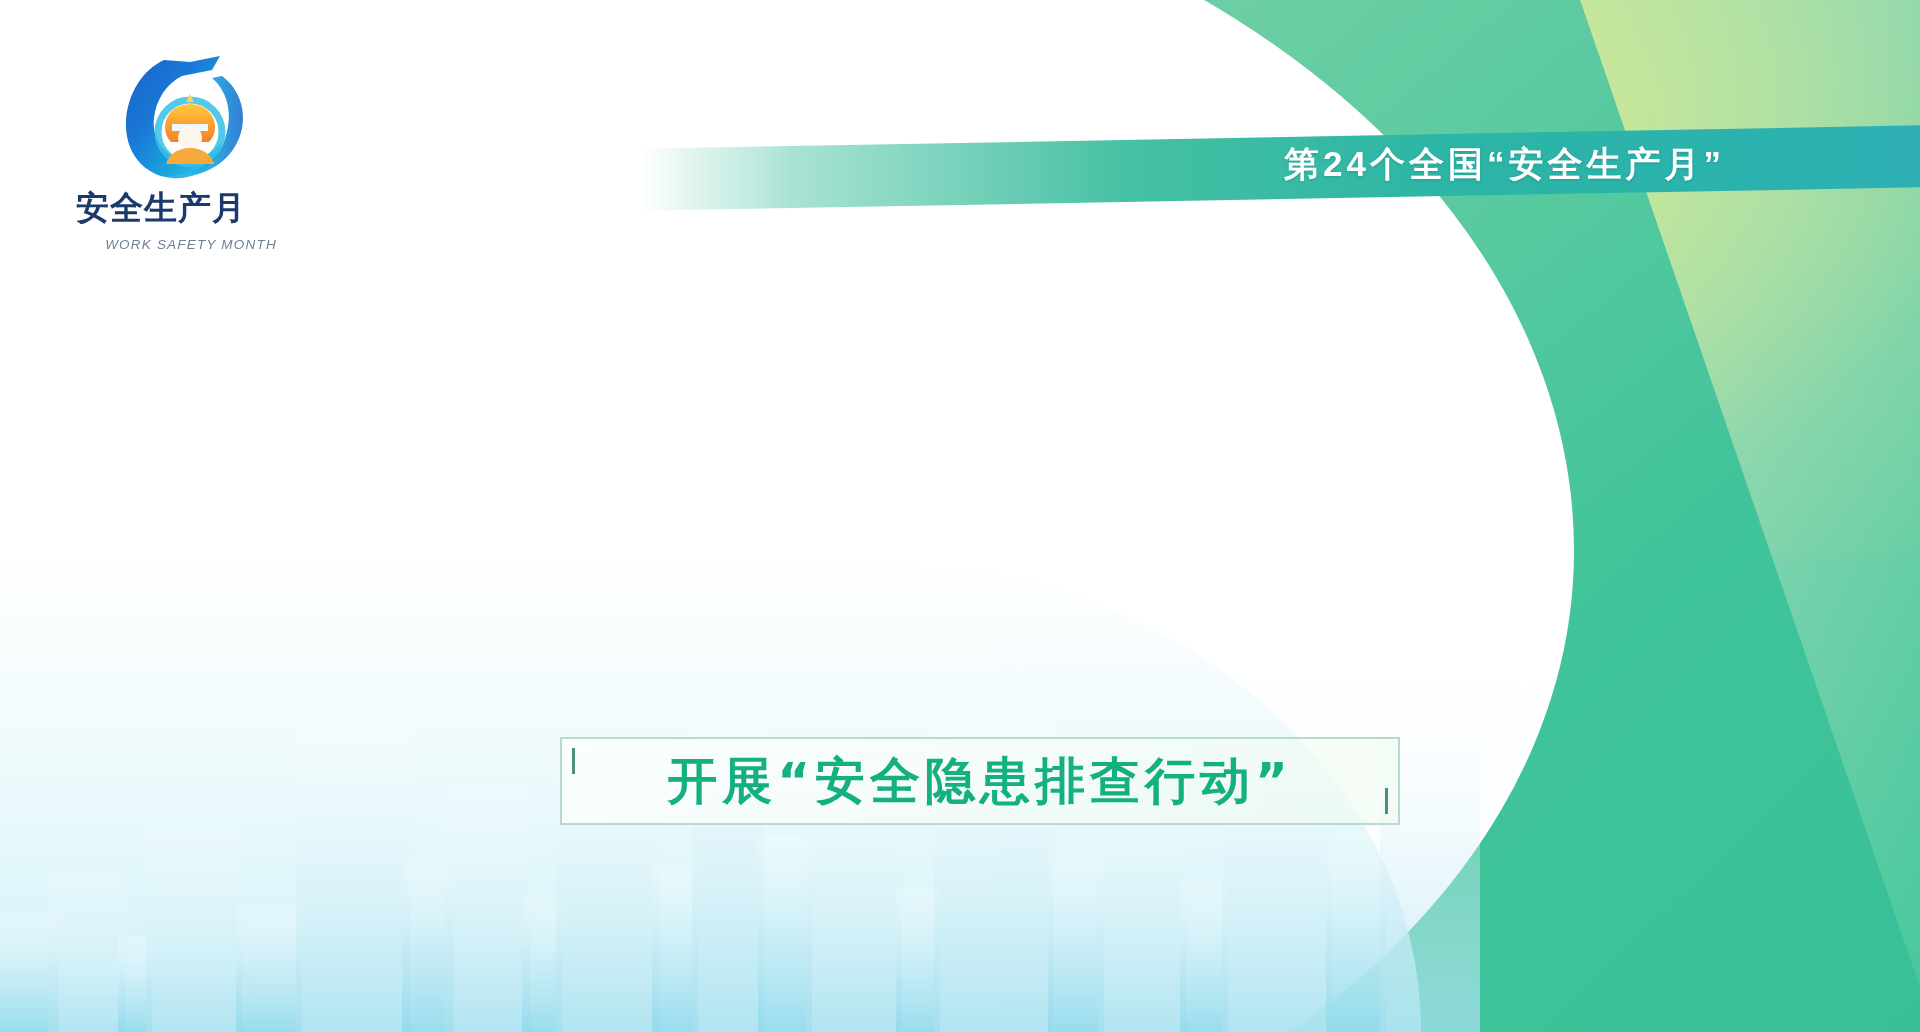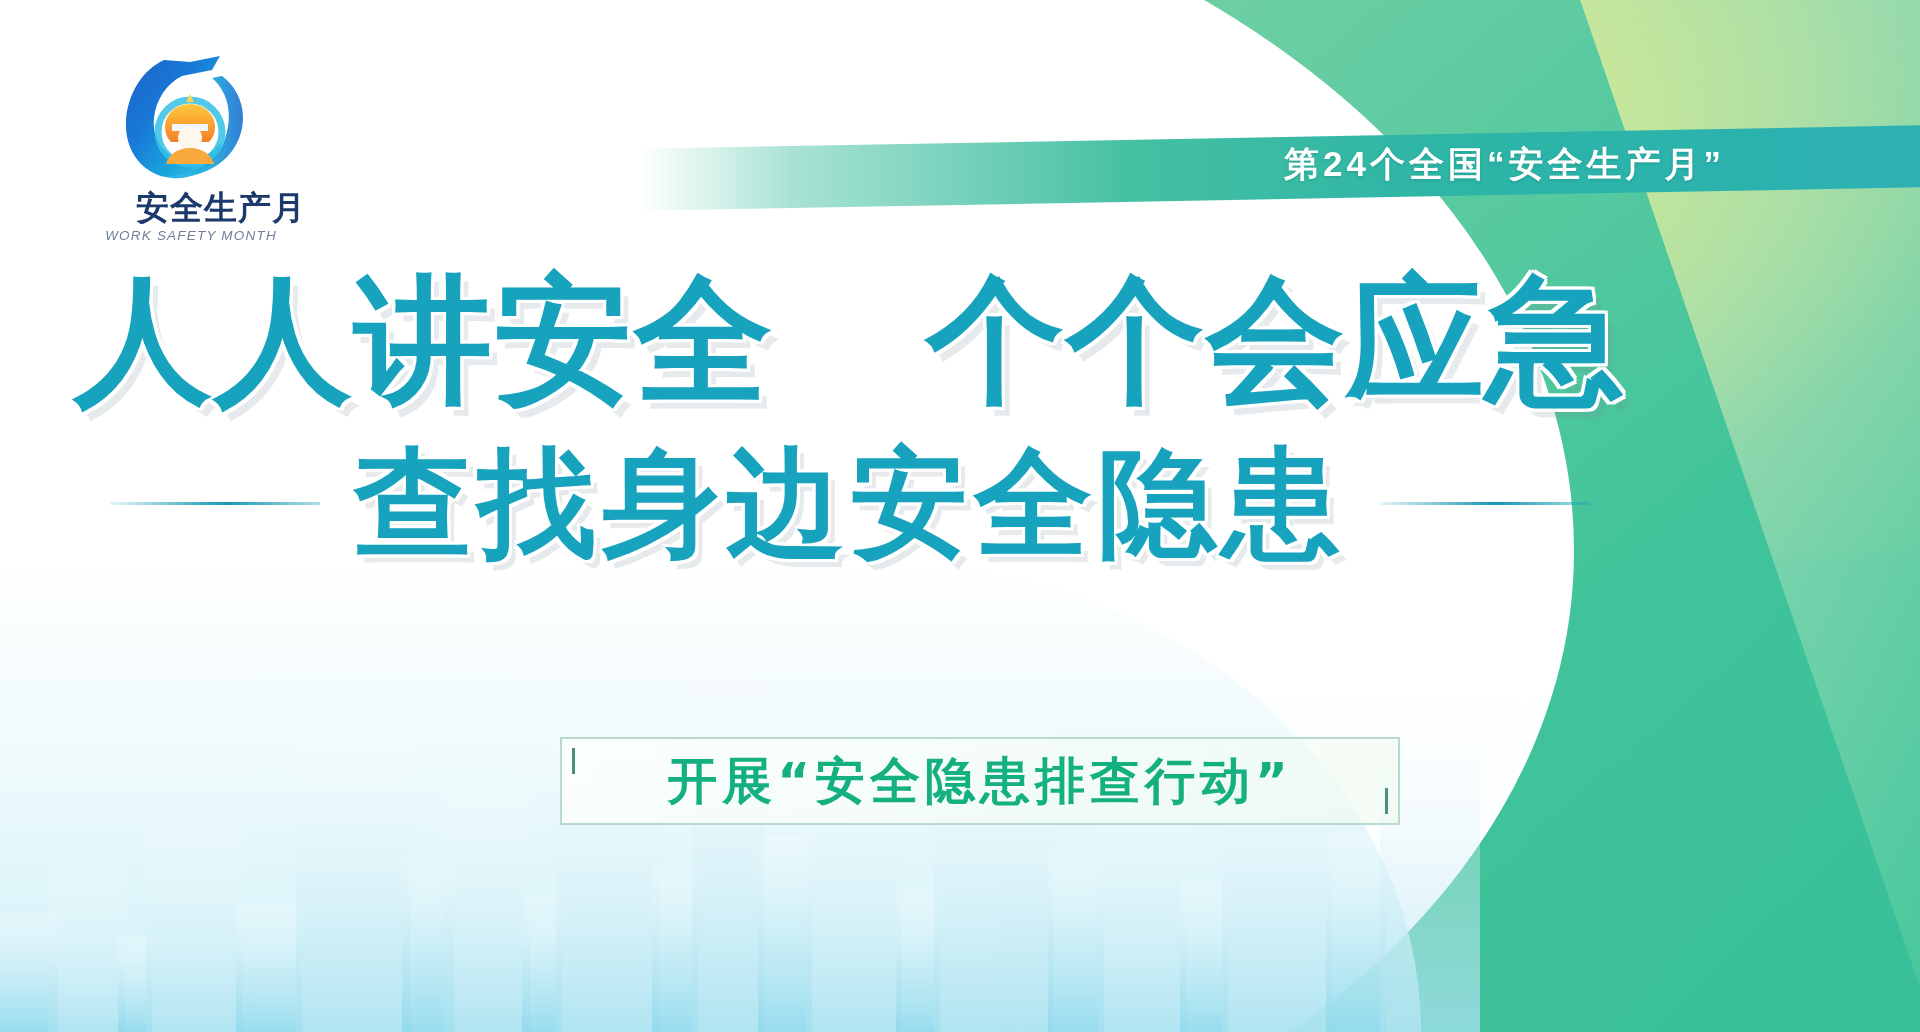--- a/index.html
+++ b/index.html
@@ -138,35 +138,35 @@
   .logo {
     position: absolute;
     left: 76px;
     top: 48px;
     width: 230px;
     height: 200px;
   }
   .logo-mark { width: 176px; height: 140px; display: block; margin-left: 18px; }
   .logo-cn {
     margin-top: 2px;
-    text-align: right;
+    text-align: left;
     font-size: 33px;
     font-weight: 700;
     color: #1b3a6b;
     letter-spacing: 1px;
     font-family: "DejaVu Sans", "Liberation Sans", sans-serif;
     line-height: 1.1;
   }
   .logo-en {
     text-align: center;
     font-size: 13.5px;
     letter-spacing: 1.2px;
     color: #6e7f96;
     font-style: italic;
-    margin-top: 2px;
+    margin-top: 11px;
   }
 
   
   .headline-wrap {
     position: absolute;
     left: 0;
     top: 272px;
     width: 1700px;
   }
   .headline-1 {
@@ -336,31 +336,18 @@
       <path d="M96 56 c15 0 25 11 25 23 0 6-2 11-6 15 l-38 0 c-4-4-6-9-6-15 0-12 10-23 25-23 z" fill="url(#helmet)"></path>
       <path d="M78 76 h36 v7 h-36 z" fill="#f0f6fb"></path>
       <circle cx="96" cy="90" r="12" fill="#fdf7ee"></circle>
       <path d="M96 100 c14 0 22 8 24 16 l-48 0 c2-8 10-16 24-16 z" fill="#f7a93c"></path>
       <path d="M96 46 l4 8 -8 0 z" fill="#ffd257"></path>
     </svg>
     <div class="logo-cn">安全生产月</div>
     <div class="logo-en">WORK SAFETY MONTH</div>
   </div>
 
-  <div class="headline-wrap">
-    <div class="headline-1">
-      <span>人人讲安全</span>
-      <span class="gap-char"></span>
-      <span>个个会应急</span>
-    </div>
-
-    <div class="line2-row">
-      <span class="rule"></span>
-      <span class="headline-2">查找身边安全隐患</span>
-      <span class="rule"></span>
-    </div>
-  </div>
 
   <div class="subbox">
     <span class="subbox-text">开展“安全隐患排查行动”</span>
   </div>
 
 </div>
 
 </body></html>

